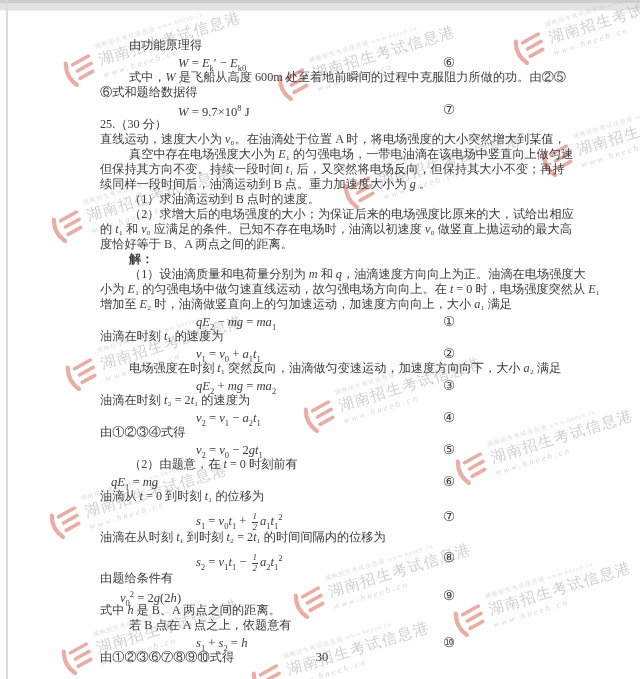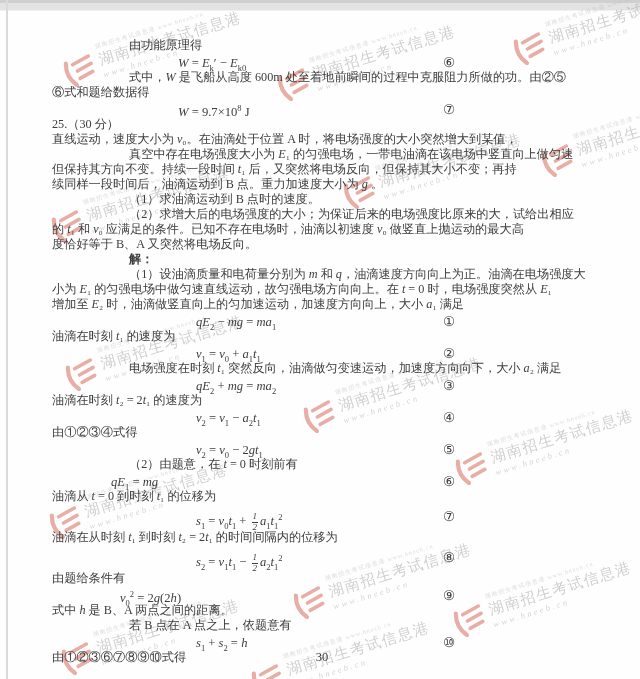--- a/index.html
+++ b/index.html
@@ -2,21 +2,21 @@
 <html><head>
 <meta charset="utf-8">
 <style>
   html,body{margin:0;padding:0;background:#ffffff;}
   .page{position:relative;width:640px;height:679px;background:#fefefe;overflow:hidden;
         font-family:"Liberation Serif","DejaVu Serif",serif;color:#3c3c3c;}
   .edge-top{position:absolute;top:0;left:0;right:0;height:10px;background:#e3e3e3;border-bottom:1px solid #f0f0f0;}
   .edge-top2{position:absolute;top:0;left:0;right:0;height:3px;background:#cfcfcf;}
   .edge-left{position:absolute;top:0;left:6px;width:2px;bottom:0;background:#dadada;}
   .content{position:absolute;left:0;top:0;width:640px;padding-top:38px;z-index:2;}
-  .ln{height:15px;line-height:15px;font-size:12.2px;white-space:nowrap;padding-left:52px;}
+  .ln{height:15px;line-height:15px;font-size:12.2px;white-space:nowrap;padding-left:100px;}
   .ln.ind2{padding-left:129px;}
   .ln.bold{font-weight:bold;}
   .ln i, .formula i{font-family:"Liberation Serif",serif;}
   .eqrow{position:relative;height:17px;line-height:17px;}
   .eqrow.tall{height:26px;line-height:26px;}
   .formula{display:inline-block;font-size:12.6px;}
   .formula sub{font-size:8.5px;}
   .formula sup{font-size:8.5px;}
   .eqnum{position:absolute;left:443px;top:50%;transform:translateY(-50%);font-size:13.5px;color:#3c3c3c;}
   .frac{display:inline-flex;flex-direction:column;vertical-align:middle;font-size:9px;line-height:9.5px;
@@ -260,21 +260,21 @@
       <div class="ln ind0">⑥式和题给数据得</div>
       <div class="eqrow"><span class="formula" style="margin-left: 178px;"><i>W</i> = 9.7×10<sup>8</sup> J</span><span class="eqnum">⑦</span></div>
       <div class="ln ind0">25.（30 分）</div>
       <div class="ln ind0">直线运动，速度大小为 <i>v</i>₀。在油滴处于位置 A 时，将电场强度的大小突然增大到某值，</div>
       <div class="ln ind2">真空中存在电场强度大小为 <i>E</i>₁ 的匀强电场，一带电油滴在该电场中竖直向上做匀速</div>
       <div class="ln ind0">但保持其方向不变。持续一段时间 <i>t</i>₁ 后，又突然将电场反向，但保持其大小不变；再持</div>
       <div class="ln ind0">续同样一段时间后，油滴运动到 B 点。重力加速度大小为 <i>g</i> 。</div>
       <div class="ln ind2">（1）求油滴运动到 B 点时的速度。</div>
       <div class="ln ind2">（2）求增大后的电场强度的大小；为保证后来的电场强度比原来的大，试给出相应</div>
       <div class="ln ind0">的 <i>t</i>₁ 和 <i>v</i>₀ 应满足的条件。已知不存在电场时，油滴以初速度 <i>v</i>₀ 做竖直上抛运动的最大高</div>
-      <div class="ln ind0">度恰好等于 B、A 又突然将电场反向。</div>
+      <div class="ln ind0">度恰好等于 B、A 两点之间的距离。</div>
       <div class="ln ind2 bold">解：</div>
       <div class="ln ind2">（1）设油滴质量和电荷量分别为 <i>m</i> 和 <i>q</i>，油滴速度方向向上为正。油滴在电场强度大</div>
       <div class="ln ind0">小为 <i>E</i>₁ 的匀强电场中做匀速直线运动，故匀强电场方向向上。在 <i>t</i> = 0 时，电场强度突然从 <i>E</i>₁</div>
       <div class="ln ind0">增加至 <i>E</i>₂ 时，油滴做竖直向上的匀加速运动，加速度方向向上，大小 <i>a</i>₁ 满足</div>
       <div class="eqrow"><span class="formula" style="margin-left: 196px;"><i>qE</i><sub>2</sub> − <i>mg</i> = <i>ma</i><sub>1</sub></span><span class="eqnum">①</span></div>
       <div class="ln ind0">油滴在时刻 <i>t</i>₁ 的速度为</div>
       <div class="eqrow"><span class="formula" style="margin-left: 196px;"><i>v</i><sub>1</sub> = <i>v</i><sub>0</sub> + <i>a</i><sub>1</sub><i>t</i><sub>1</sub></span><span class="eqnum">②</span></div>
       <div class="ln ind2">电场强度在时刻 <i>t</i>₁ 突然反向，油滴做匀变速运动，加速度方向向下，大小 <i>a</i>₂ 满足</div>
       <div class="eqrow"><span class="formula" style="margin-left: 196px;"><i>qE</i><sub>2</sub> + <i>mg</i> = <i>ma</i><sub>2</sub></span><span class="eqnum">③</span></div>
       <div class="ln ind0">油滴在时刻 <i>t</i>₂ = 2<i>t</i>₁ 的速度为</div>

